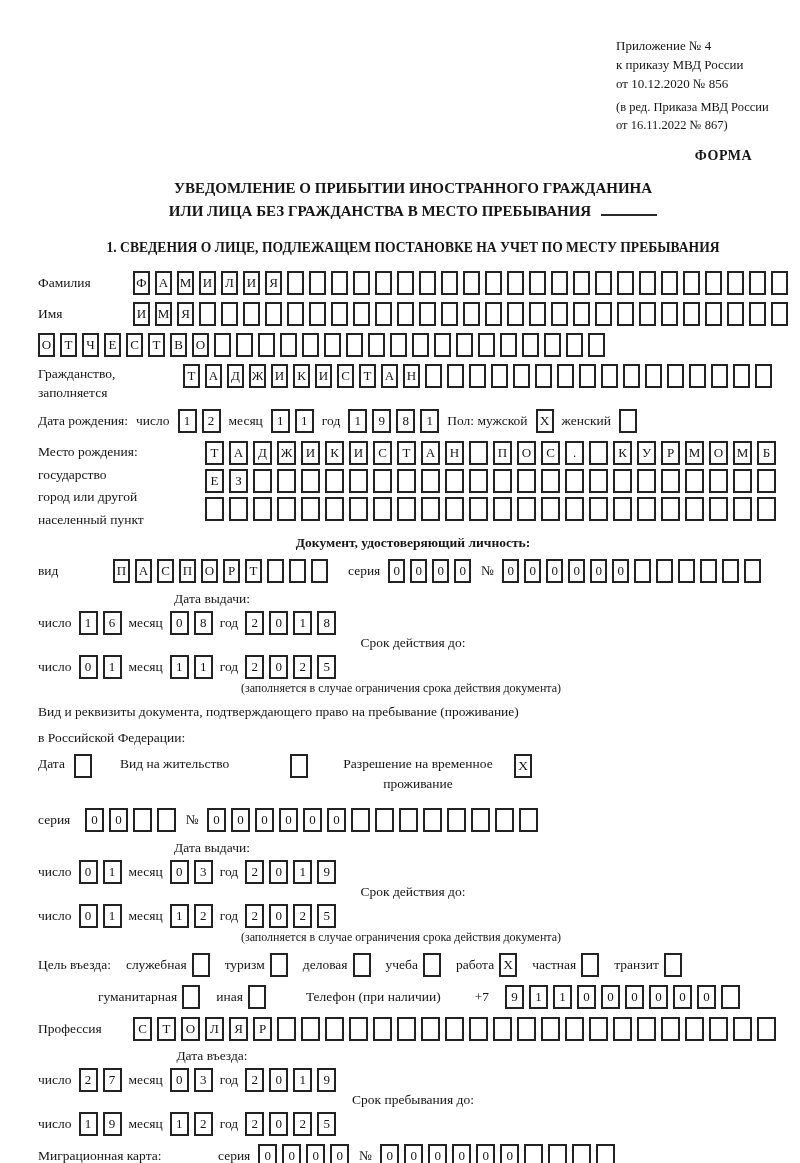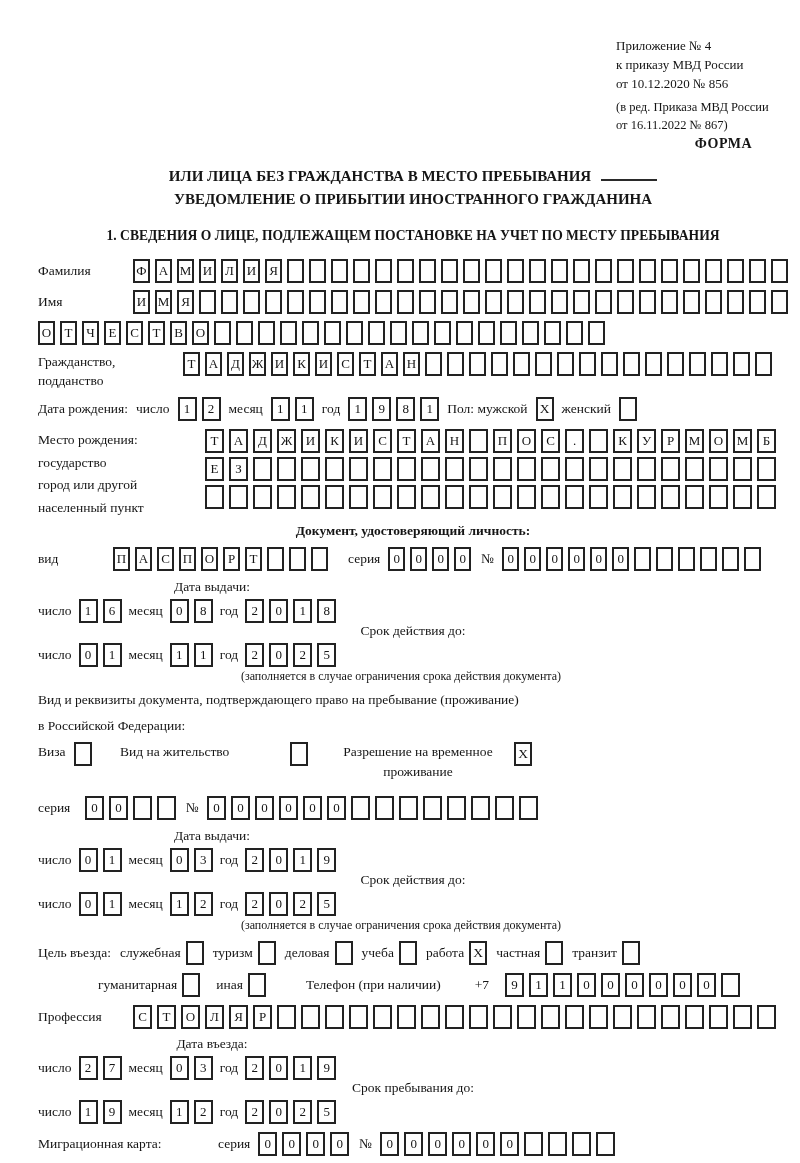--- a/index.html
+++ b/index.html
@@ -7,21 +7,21 @@
   body {
     width:800px; height:1163px; overflow:hidden;
     font-family:"Liberation Serif","DejaVu Serif",serif;
     color:#151515; font-size:13.5px;
   }
   .page { padding:36px 12px 0 38px; position:relative; }
 
   
   .appendix { margin-left:578px; width:200px; line-height:19px; font-size:13px; }
   .appendix .rev { margin-top:5px; font-size:12.5px; line-height:18px; }
-  .forma { text-align:right; padding-right:36px; font-weight:bold; font-size:14px; margin-top:2px; letter-spacing:.5px; }
+  .forma { text-align:right; padding-right:36px; font-weight:bold; font-size:14px; margin-top:14px; letter-spacing:.5px; }
 
   
   .title { text-align:center; font-weight:bold; font-size:15px; line-height:23px; margin-top:13px; }
   .blank-line { display:inline-block; width:56px; border-bottom:2px solid #2a2a2a; margin-left:10px; }
 
   .sec1 { text-align:center; font-weight:bold; font-size:13.6px; margin-top:17px; margin-bottom:15px; }
 
   
   .cells { display:flex; gap:5px; flex:none; }
   .cell {
@@ -74,21 +74,21 @@
   .opts { display:flex; align-items:flex-start; margin:2px 0 14px; }
   .opt { display:flex; align-items:flex-start; }
   .opt .olabel { line-height:20px; }
   .opt .c { text-align:center; }
   .opt-visa .olabel { width:36px; }
   .opt-rent .olabel { width:140px; margin-left:28px; margin-right:30px; }
   .opt-rvp .olabel  { width:168px; margin-left:26px; margin-right:12px; }
   .opt-edu .olabel  { width:178px; margin-left:24px; margin-right:14px; }
 
   
-  .purpose { display:flex; align-items:center; gap:9px; margin-bottom:8px; flex-wrap:nowrap; }
+  .purpose { display:flex; align-items:center; gap:15px; margin-bottom:8px; flex-wrap:nowrap; }
   .pp { display:flex; align-items:center; gap:5px; flex:none; }
   .purpose2 { display:flex; align-items:center; gap:16px; margin:0 0 8px 60px; }
   .phone-lbl { margin-left:24px; }
   .phone-pre { margin-left:18px; font-size:13.5px; }
 
   
   .mig { display:flex; align-items:center; margin-bottom:8px; }
   .mig .flabel { width:180px; }
 
   
@@ -108,24 +108,24 @@
     <div>от 10.12.2020 № 856</div>
     <div class="rev">
       <div>(в ред. Приказа МВД России</div>
       <div>от 16.11.2022 № 867)</div>
     </div>
   </div>
 
   <div class="forma">ФОРМА</div>
 
   <div class="title">
+    <div>УВЕДОМЛЕНИЕ О ПРИБЫТИИ ИНОСТРАННОГО ГРАЖДАНИНА</div>
     <div>
       <span>ИЛИ ЛИЦА БЕЗ ГРАЖДАНСТВА В МЕСТО ПРЕБЫВАНИЯ</span><span class="blank-line"></span>
     </div>
-    <div>УВЕДОМЛЕНИЕ О ПРИБЫТИИ ИНОСТРАННОГО ГРАЖДАНИНА</div>
   </div>
 
   <div class="sec1">1. СВЕДЕНИЯ О ЛИЦЕ, ПОДЛЕЖАЩЕМ ПОСТАНОВКЕ НА УЧЕТ ПО МЕСТУ ПРЕБЫВАНИЯ</div>
 
   <div class="frow">
     <span class="flabel lw95">Фамилия</span>
     <div class="cells">
         <div class="cell">Ф</div>
         <div class="cell">А</div>
         <div class="cell">М</div>
@@ -222,21 +222,21 @@
         <div class="cell"></div>
         <div class="cell"></div>
         <div class="cell"></div>
         <div class="cell"></div>
       </div>
   </div>
 
   <div class="frow top">
     <span class="flabel lw145 two-line">
       <div>Гражданство,</div>
-      <div>подданство</div>
+      <div>заполняется</div>
     </span>
     <div class="cells">
         <div class="cell">Т</div>
         <div class="cell">А</div>
         <div class="cell">Д</div>
         <div class="cell">Ж</div>
         <div class="cell">И</div>
         <div class="cell">К</div>
         <div class="cell">И</div>
         <div class="cell">С</div>
@@ -462,21 +462,21 @@
       </div>
     </div>
   </div>
   <div class="dnote">(заполняется в случае ограничения срока действия документа)</div>
 
   <div class="para">Вид и реквизиты документа, подтверждающего право на пребывание (проживание)</div>
   <div class="para2">в Российской Федерации:</div>
 
   <div class="opts">
     <div class="opt opt-visa">
-      <span class="olabel">Виза</span>
+      <span class="olabel">Дата</span>
       <div class="cb"></div>
     </div>
     <div class="opt opt-rent">
       <span class="olabel">Вид на жительство</span>
       <div class="cb"></div>
     </div>
     <div class="opt opt-rvp">
       <span class="olabel c">Разрешение на временное проживание</span>
       <div class="cb">X</div>
     </div>

